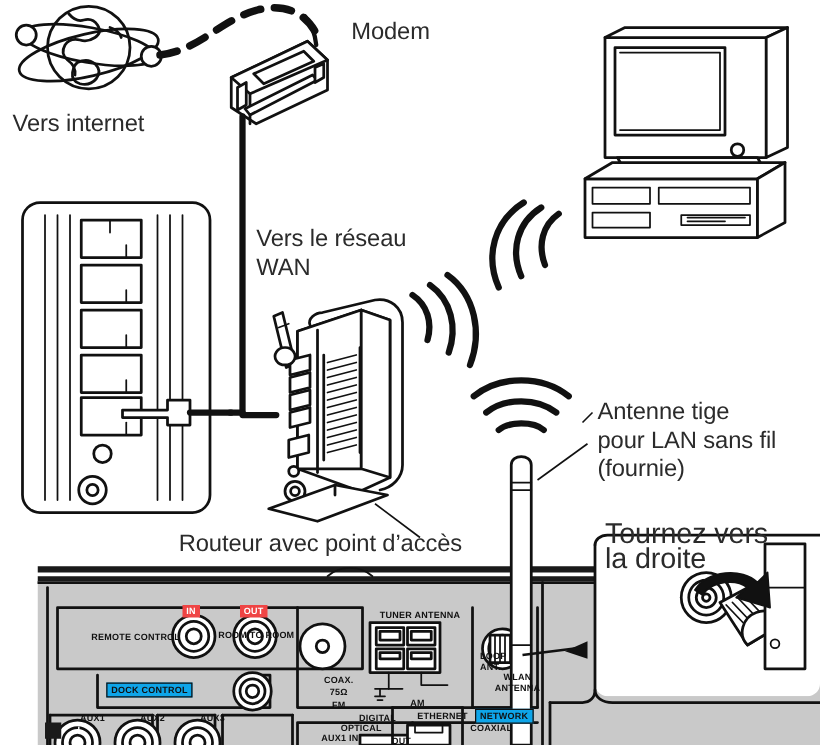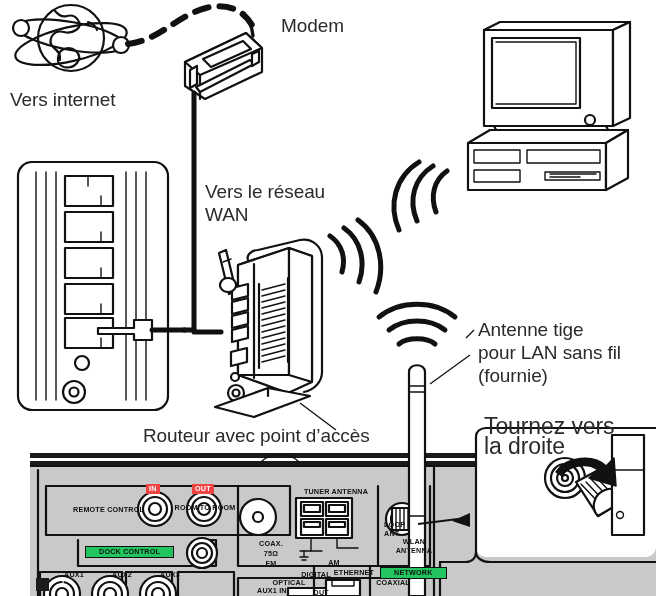--- a/index.html
+++ b/index.html
@@ -33,22 +33,22 @@
     line-height:8px;
     padding-left:24px;
   }
   .tiny.inv{
     color:#fff;
     background:#ef4444;
     padding:1px 3px 1px 3px;
   }
   .tiny.boxed{
     border:1.2px solid #111;
-    padding:1px 13px;
-    background:#22c55e;
+    padding:1px 3px;
+    background:#0ea5e9;
   }
   .tiny.c{transform:translateX(-50%);}
 </style>
 </head>
 <body>
 
 <div id="stage">
 
   <svg class="svgroot" viewBox="0 0 656 596">
     <defs>
@@ -393,21 +393,21 @@
   <div class="tiny c" style="left:180px; top:504px;margin-left:13px;">ROOM TO ROOM</div>
 
   <div class="tiny boxed" style="left:85px; top:546px;">DOCK CONTROL</div>
 
   <div class="tiny c" style="left:62px; top:571px;">AUX1</div>
   <div class="tiny c" style="left:110px; top:571px;">AUX2</div>
   <div class="tiny c" style="left:158px; top:571px;">AUX3</div>
 
   <div class="tiny" style="left:38px; top:580px; color:#fff;">L</div>
 
-  <div class="tiny c" style="left:304px; top:571px;">DIGITAL</div>
+  <div class="tiny c" style="left:290px; top:571px;">DIGITAL</div>
 
   <div class="tiny c" style="left:277px; top:579px;">OPTICAL</div>
 
   <div class="tiny" style="left:233px; top:587px;">AUX1 IN</div>
 
   <div class="tiny c" style="left:309px; top:589px;">OUT</div>
 
   <div class="tiny c" style="left:381px; top:579px;text-align:center;">COAXIAL</div>
 
   <div class="tiny c" style="left:324px; top:488px;">TUNER ANTENNA</div>

